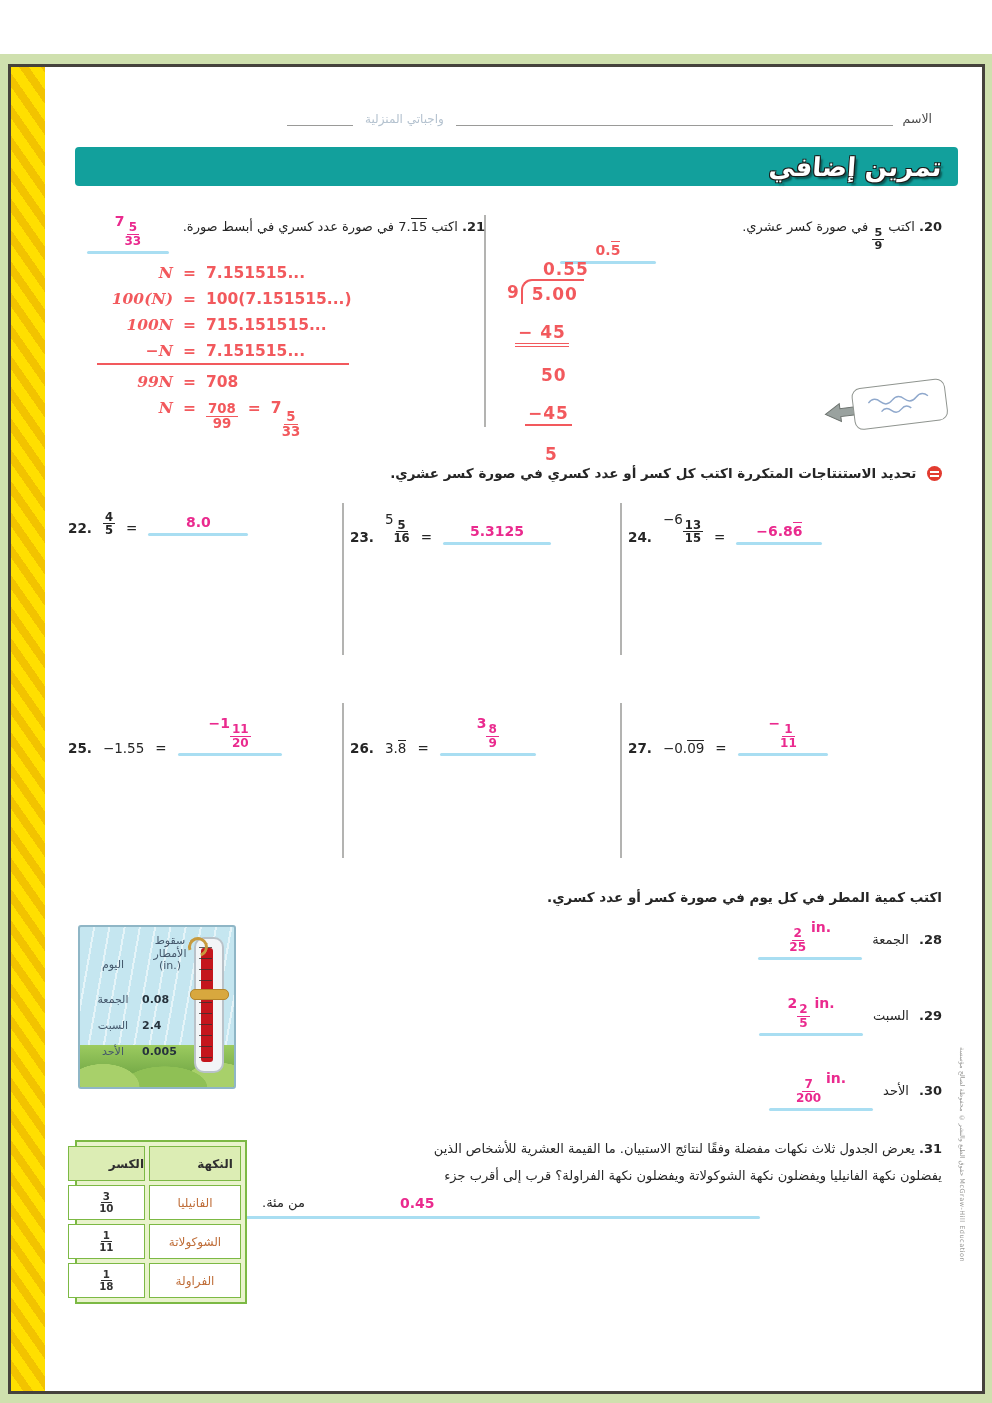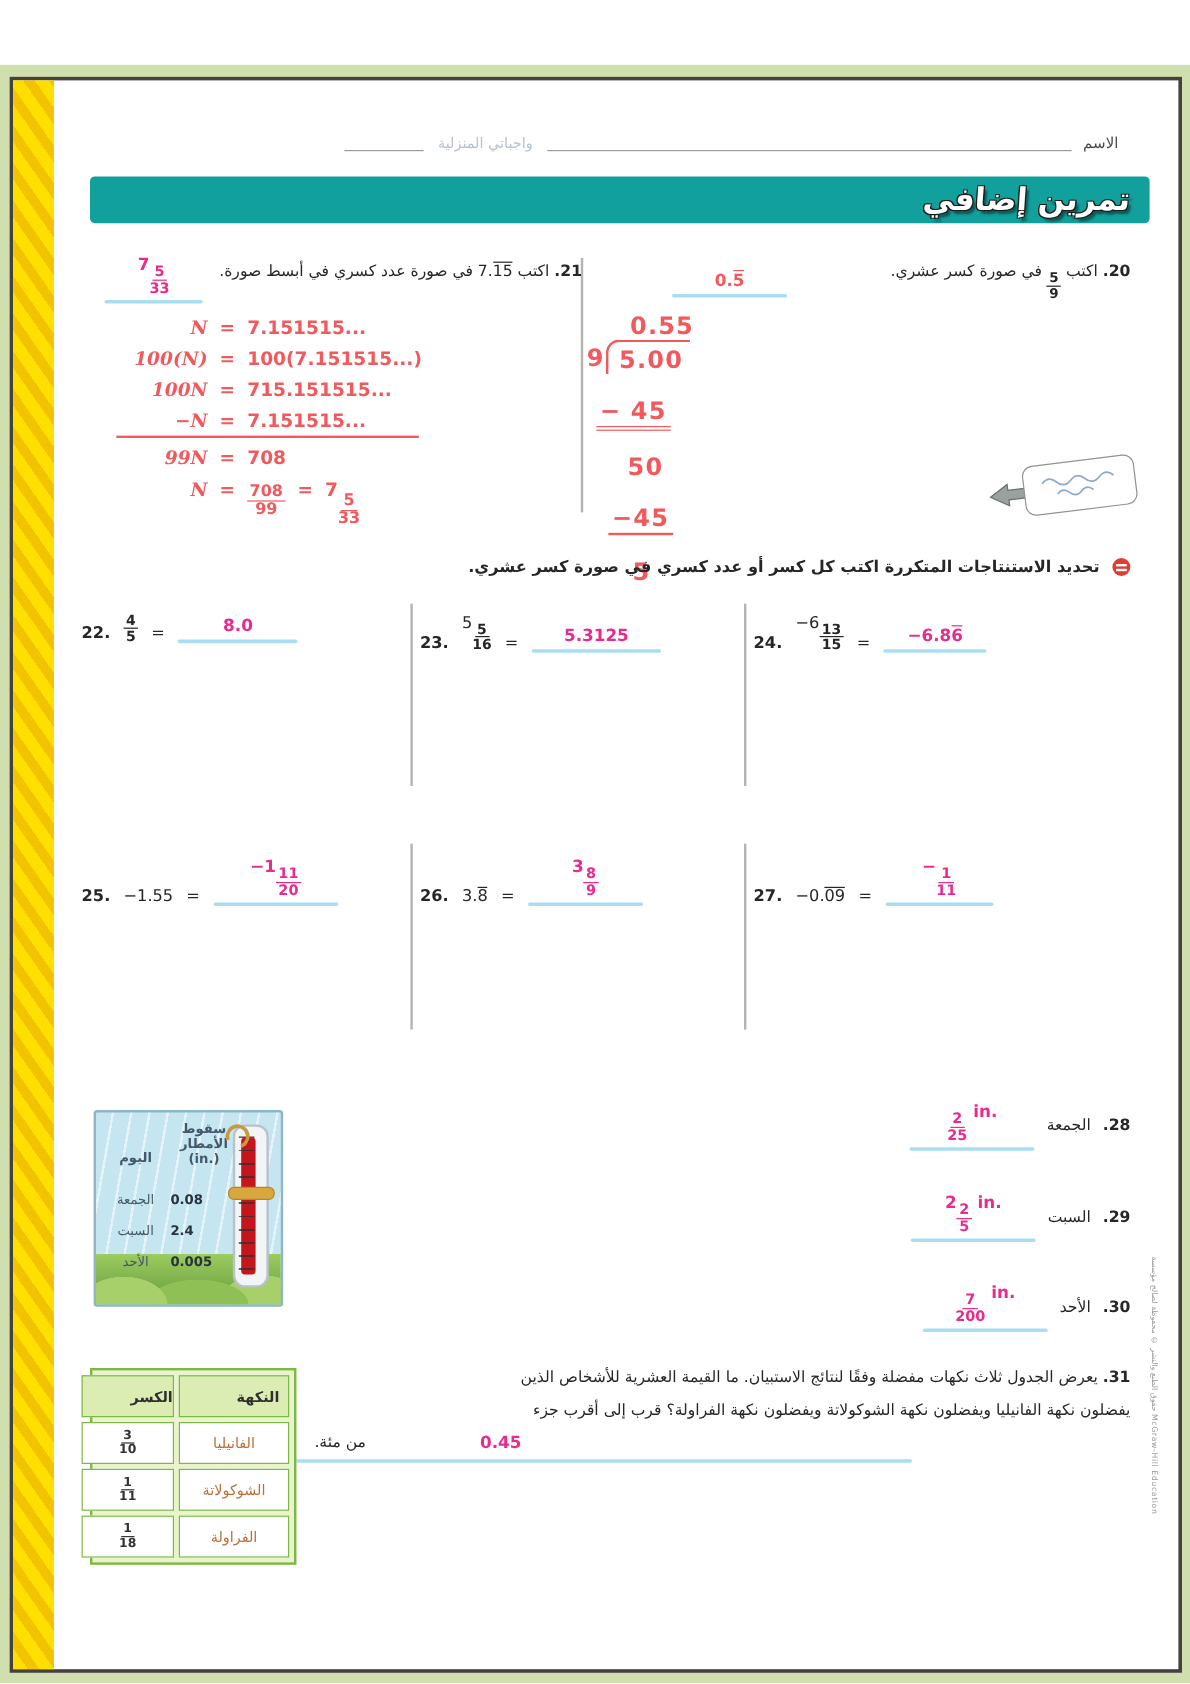--- a/index.html
+++ b/index.html
@@ -37,23 +37,23 @@
   .red{color:#f2595d;}
   .vline{position:absolute;width:2px;background:#b3b3b1;}
   .seal{width:15px;height:15px;background:#e23b30;border-radius:50%;display:inline-block;
         position:relative;vertical-align:-3px;margin-left:6px;}
   .seal::before,.seal::after{content:"";position:absolute;left:3px;right:3px;height:1.5px;background:#fff;}
   .seal::before{top:5px;} .seal::after{top:9px;}
   .sec{position:absolute;right:40px;direction:rtl;font-size:13.5px;font-weight:bold;}
   .sec .rest{font-weight:bold;}
   
   .p20{position:absolute;right:40px;top:150px;width:430px;direction:rtl;}
-  .p20ans{position:absolute;left:549px;top:158px;}
-  .longdiv{position:absolute;left:478px;top:192px;color:#f2595d;font-weight:bold;
-           font-size:20px;width:130px;}
+  .p20ans{position:absolute;left:549px;top:174px;}
+  .longdiv{position:absolute;left:496px;top:192px;color:#f2595d;font-weight:bold;
+           font-size:17px;width:130px;}
   .quot{margin-left:36px;letter-spacing:1px;}
   .divrow{display:flex;align-items:flex-start;}
   .divisor{padding:3px 2px 0 0;}
   .dividend{border-top:2.5px solid currentColor;border-left:2.5px solid currentColor;
             border-top-left-radius:11px;padding:3px 6px 0 9px;letter-spacing:1px;}
   .dstep{margin-top:18px;letter-spacing:1px;}
   .du1{border-bottom:4px double currentColor;display:inline-block;padding:0 3px 1px 3px;}
   .du2{border-bottom:2.5px solid currentColor;display:inline-block;padding:0 3px 1px 3px;}
   .p21{position:absolute;left:74px;top:150px;width:400px;direction:rtl;}
   .p21 .stmt{padding-left:92px;}
@@ -89,21 +89,21 @@
                     linear-gradient(#9ccb5f,#659c3e);}
   .tube{position:absolute;right:10px;top:10px;bottom:14px;width:26px;background:#f2f5f7;
         border:2px solid #b9c2c9;border-radius:10px;}
   .mercury{position:absolute;left:5px;width:12px;top:9px;bottom:9px;background:#c4161c;border-radius:3px;}
   .ticks{position:absolute;left:3px;top:8px;bottom:8px;width:13px;
          background:repeating-linear-gradient(to bottom,#30302e 0 1.5px,transparent 1.5px 11px);opacity:.75;}
   .band{position:absolute;top:50px;left:-6px;width:37px;height:9px;background:#d8a83e;
         border:1px solid #b4852a;border-radius:5px;}
   .hook{position:absolute;right:14px;top:-2px;width:14px;height:14px;border:3px solid #c79a3e;
         border-radius:50%;border-bottom-color:transparent;transform:rotate(25deg);}
-  .gh{position:absolute;color:#44576b;font-weight:bold;text-align:center;line-height:1.15;}
+  .gh{position:absolute;color:#44576b;font-weight:normal;text-align:center;line-height:1.15;}
   .gd{position:absolute;color:#44576b;text-align:center;width:46px;}
   .gv{position:absolute;color:#26323c;font-weight:bold;text-align:left;width:56px;}
   
   .p31{position:absolute;right:40px;top:1068px;width:700px;direction:rtl;font-size:13px;line-height:2.1;}
   .p31line3-label{position:absolute;left:251px;top:1128px;direction:rtl;font-size:13px;}
   .p31ansline{position:absolute;left:229px;top:1149px;width:520px;height:3px;background:#a9def2;border-radius:2px;}
   .p31ans{position:absolute;left:389px;top:1128px;color:#ea2a8e;font-weight:bold;font-size:14px;}
   
   .ftable{position:absolute;left:64px;top:1073px;width:160px;direction:rtl;
           border:2px solid #7cb944;background:#e9f3cc;padding:4px;display:grid;
@@ -326,20 +326,23 @@
             <span class="atext" dir="ltr"><span>−</span><span class="fr">
                   <span class="fn">1</span>
                   <span class="fd">11</span>
                 </span></span>
             <span class="aline" style="width:90px"></span>
           </span>
         </div>
       </div>
     </div>
 
+    <div class="sec" style="top:822px;">
+      <span>اكتب كمية المطر في كل يوم في صورة كسر أو عدد كسري.</span>
+    </div>
 
     <div class="rainrow" style="top:852px;">
       <span class="pnum">28.</span>
       <span>الجمعة</span>
       <span class="ablank">
         <span class="atext" dir="ltr"><span class="fr">
               <span class="fn">2</span>
               <span class="fd">25</span>
             </span> <span>in.</span></span>
         <span class="aline" style="width:104px"></span>

